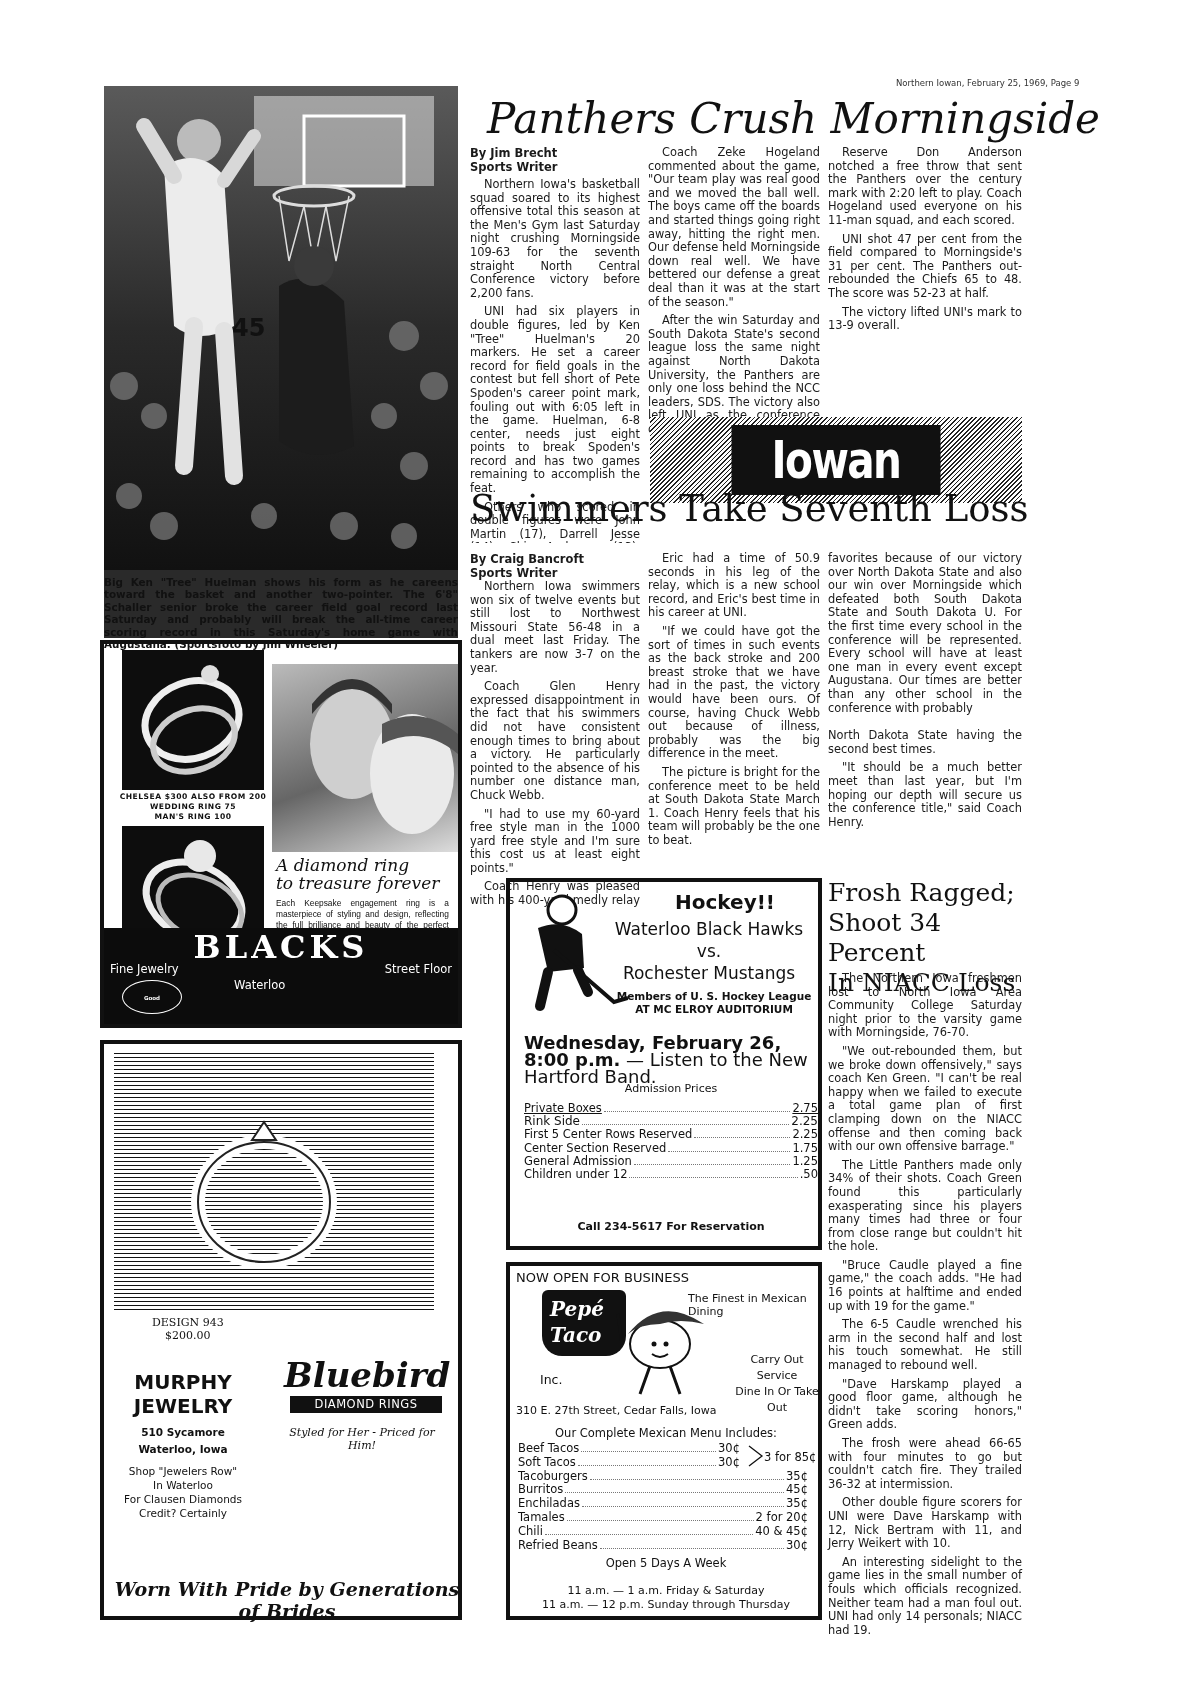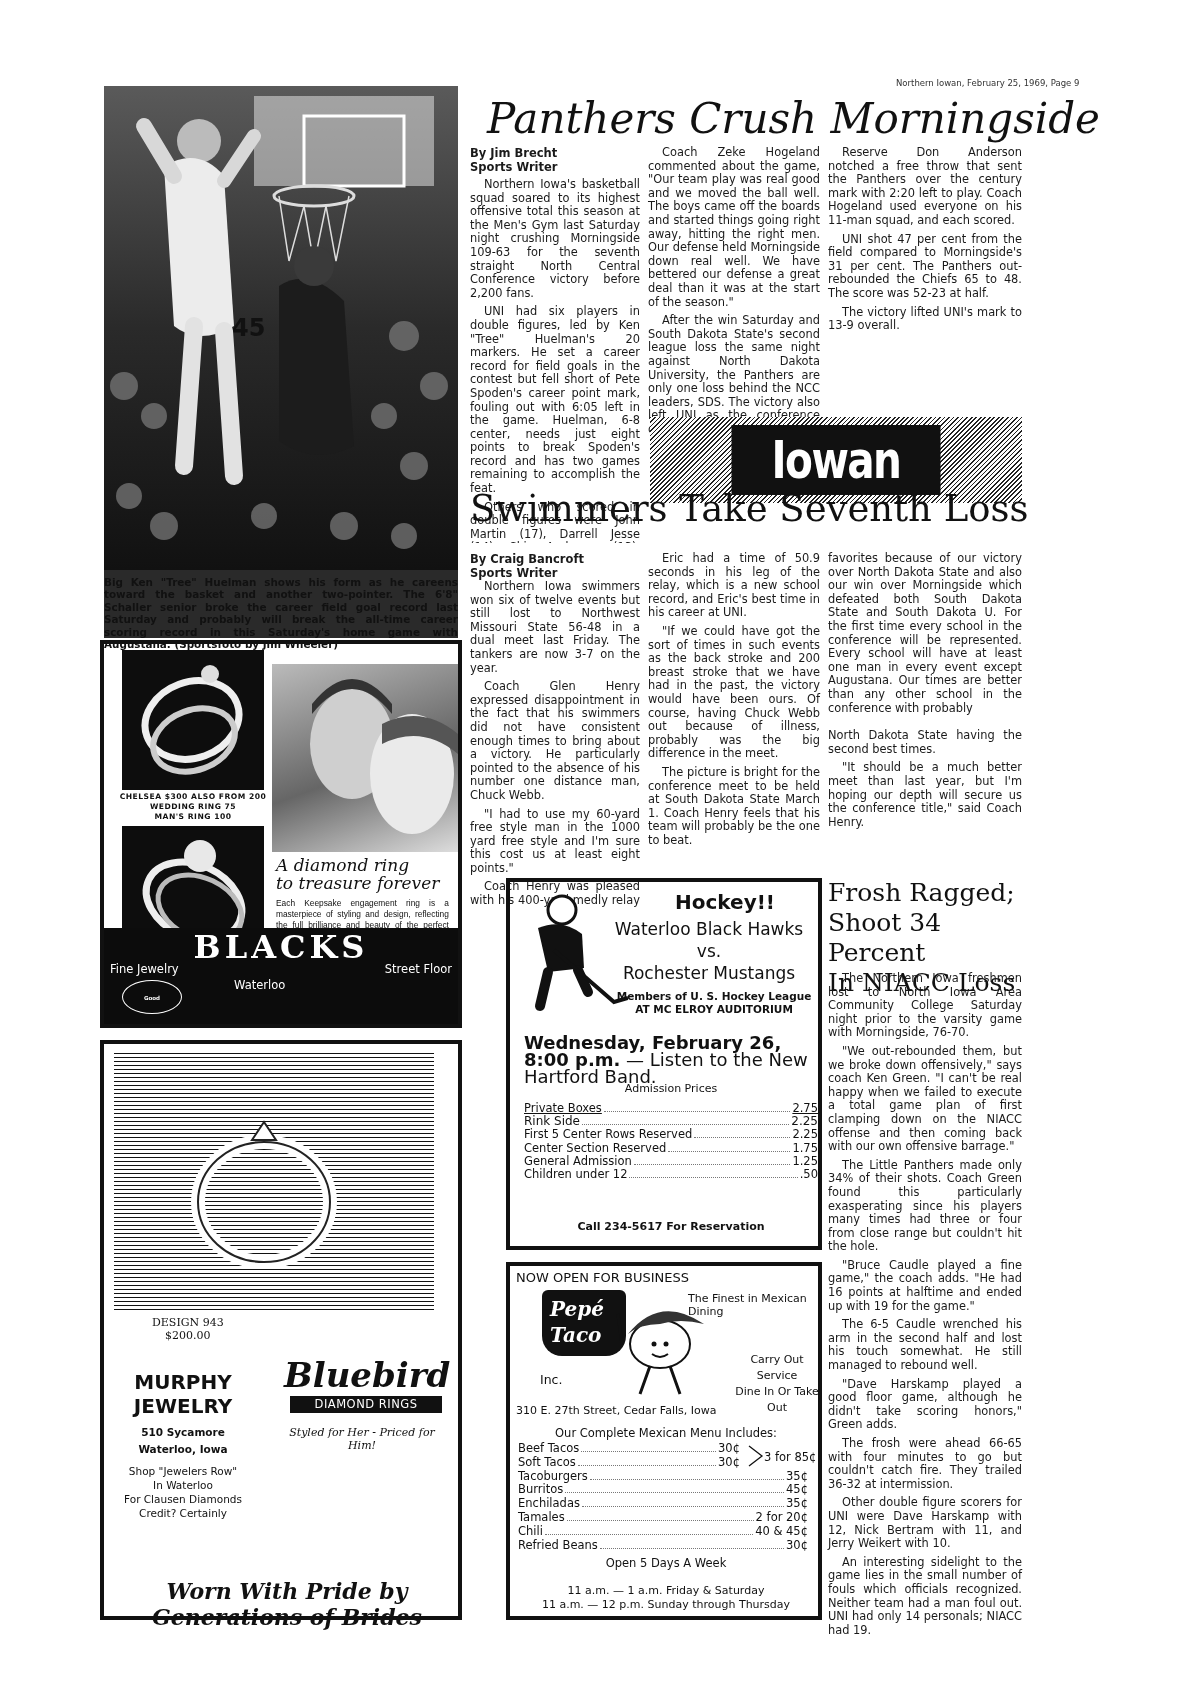--- a/index.html
+++ b/index.html
@@ -208,21 +208,21 @@
   </div>
   <div class="abs" style="left:4px; top:420px; width:150px; text-align:center; font-size:10.5px; line-height:14px;">
     <div>Shop "Jewelers Row"</div>
     <div>In Waterloo</div>
     <div>For Clausen Diamonds</div>
     <div>Credit? Certainly</div>
   </div>
   <div class="abs headline-serif" style="left:180px; top:312px; width:160px; text-align:center; font-size:34px; font-style:italic; font-weight:bold; line-height:38px;">Bluebird</div>
   <div class="abs" style="left:186px; top:352px; width:152px; background:#111; color:#fff; text-align:center; font-size:11.5px; line-height:17px; letter-spacing:0.5px;">DIAMOND RINGS</div>
   <div class="abs headline-serif" style="left:178px; top:382px; width:160px; text-align:center; font-style:italic; font-size:11px;">Styled for Her - Priced for Him!</div>
-  <div class="abs headline-serif" style="left:10px; top:534px; width:346px; text-align:center; font-style:italic; font-weight:bold; font-size:22px;">Worn With Pride by Generations of Brides</div>
+  <div class="abs headline-serif" style="left:10px; top:534px; width:346px; text-align:center; font-style:italic; font-weight:bold; font-size:19px;">Worn With Pride by Generations of Brides</div>
 </div>
 
 <div class="abs box" style="left:506px; top:878px; width:316px; height:372px;">
   <svg class="abs" style="left:8px; top:6px;" width="110" height="130" viewBox="0 0 110 130">
     <circle cx="44" cy="22" r="14" fill="#fff" stroke="#111" stroke-width="3"></circle>
     <path d="M20 40 Q44 30 64 46 L66 80 L30 84 Z" fill="#111"></path>
     <path d="M30 84 L22 118 M60 82 L70 104" stroke="#111" stroke-width="10" stroke-linecap="round"></path>
     <path d="M36 62 L96 114 L110 110" stroke="#111" stroke-width="4" fill="none"></path>
   </svg>
   <div class="abs" style="left:120px; top:8px; width:190px; text-align:center; font-weight:bold; font-size:20px;">Hockey!!</div>

